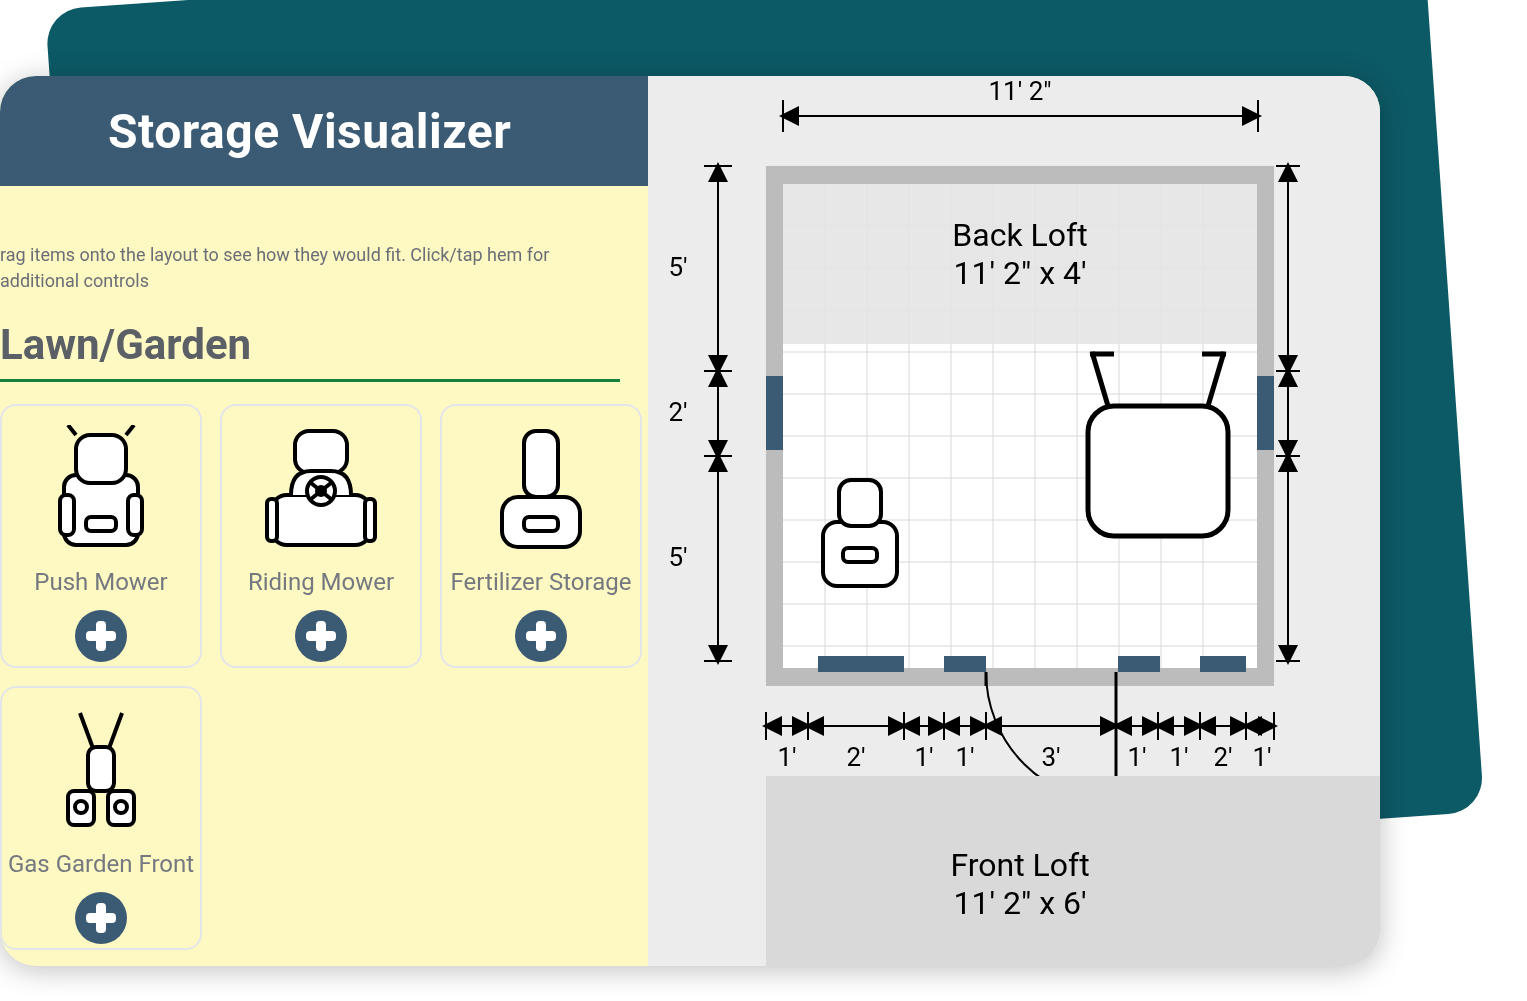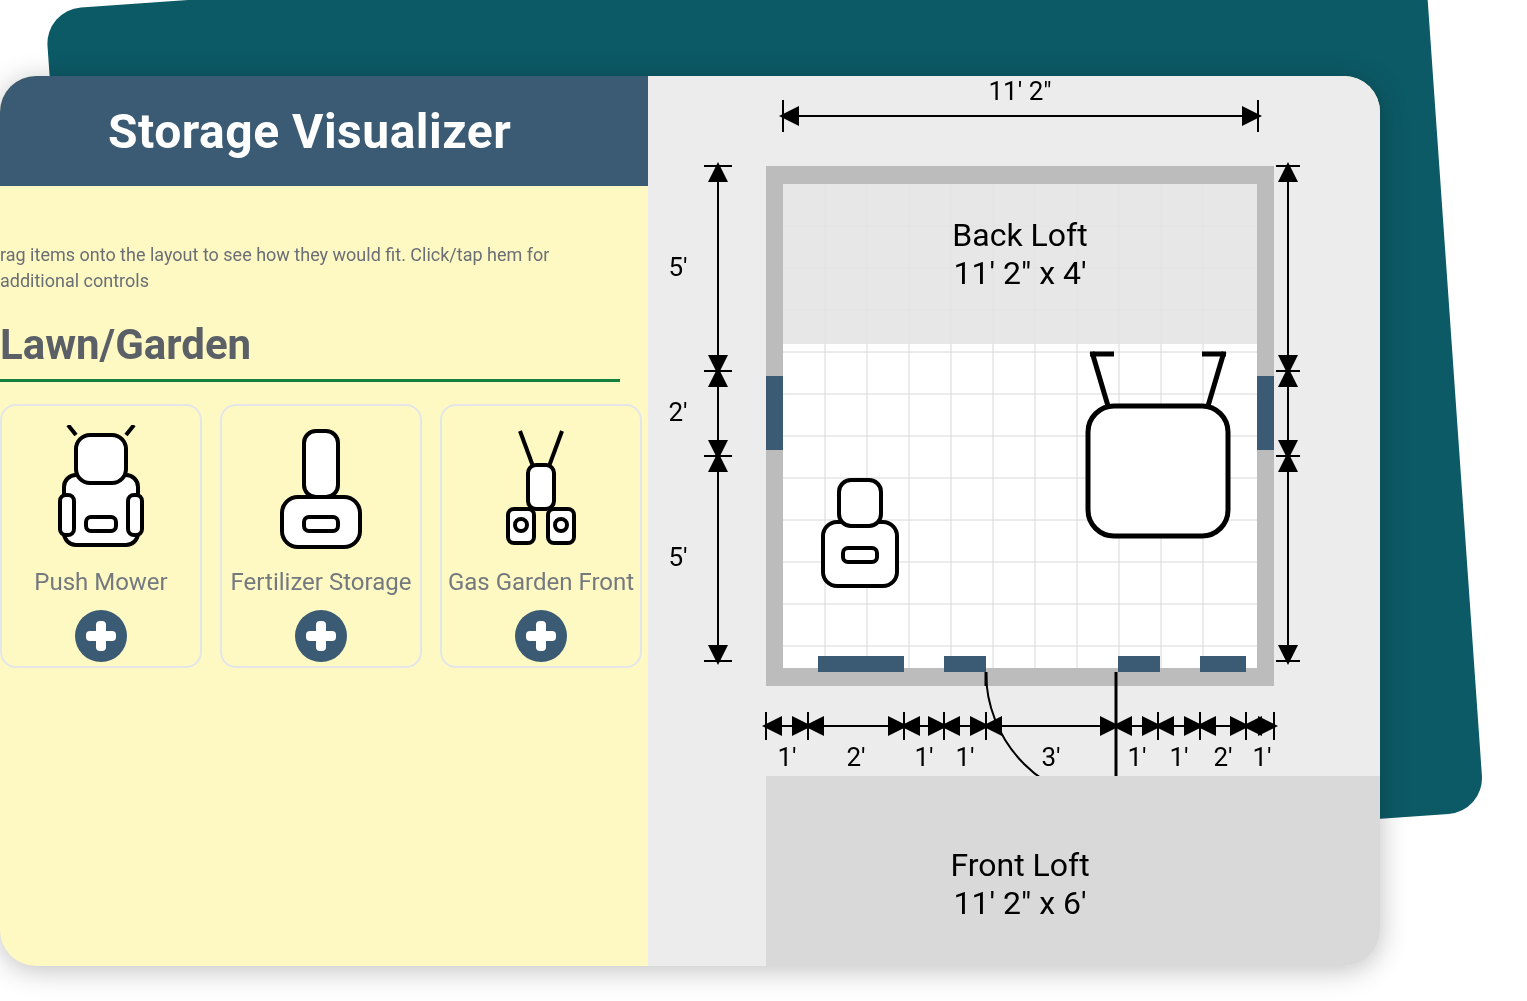--- a/index.html
+++ b/index.html
@@ -164,20 +164,39 @@
               <rect x="40" y="92" width="30" height="14" rx="5"></rect>
               <line x1="30" y1="10" x2="22" y2="0"></line>
                 <line x1="80" y1="10" x2="88" y2="0"></line>
             </g>
           </svg>
         </div>
         <div class="item-label">Push Mower</div>
         <div class="add-btn"></div>
       </div>
 
+      <div class="item-card">
+        <div class="item-icon">
+          <svg width="120" height="130" viewBox="0 0 120 130">
+            <g fill="#fff" stroke="#000" stroke-width="4">
+              <rect x="10" y="70" width="100" height="50" rx="16"></rect>
+              <rect x="34" y="6" width="52" height="42" rx="14"></rect>
+              <path d="M30 70 Q30 46 50 46 L70 46 Q90 46 90 70"></path>
+              <circle cx="60" cy="66" r="14"></circle>
+              <circle cx="60" cy="66" r="4" fill="#000"></circle>
+              <line x1="50" y1="58" x2="70" y2="74"></line>
+                <line x1="70" y1="58" x2="50" y2="74"></line>
+              <rect x="6" y="74" width="10" height="42" rx="4"></rect>
+              <rect x="104" y="74" width="10" height="42" rx="4"></rect>
+            </g>
+          </svg>
+        </div>
+        <div class="item-label">Riding Mower</div>
+        <div class="add-btn"></div>
+      </div>
 
 
       <div class="item-card">
         <div class="item-icon">
           <svg width="110" height="130" viewBox="0 0 110 130">
             <g fill="#fff" stroke="#000" stroke-width="4">
               <rect x="38" y="6" width="34" height="66" rx="12"></rect>
               <rect x="16" y="72" width="78" height="50" rx="16"></rect>
               <rect x="38" y="92" width="34" height="14" rx="5"></rect>
             </g>

